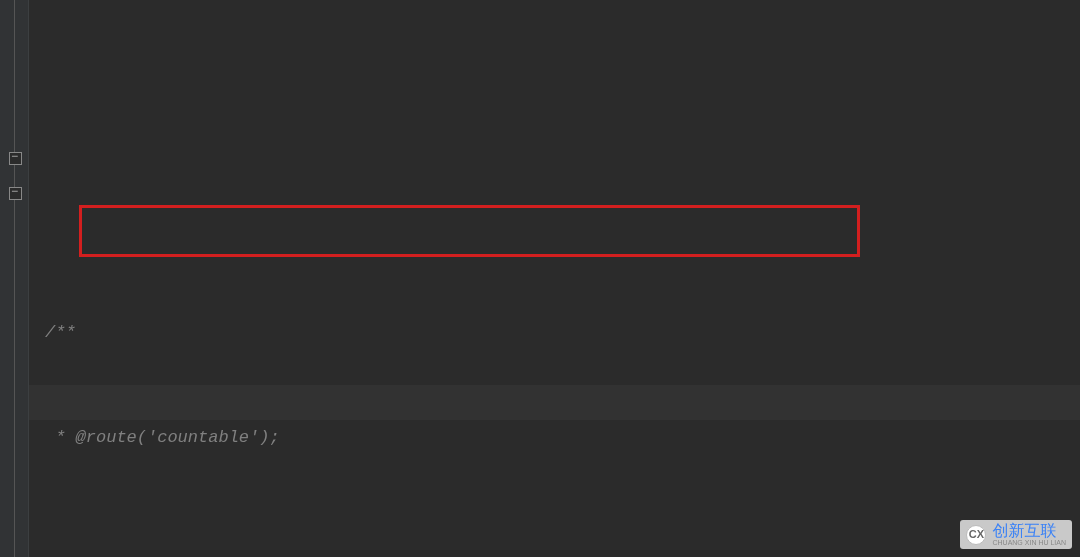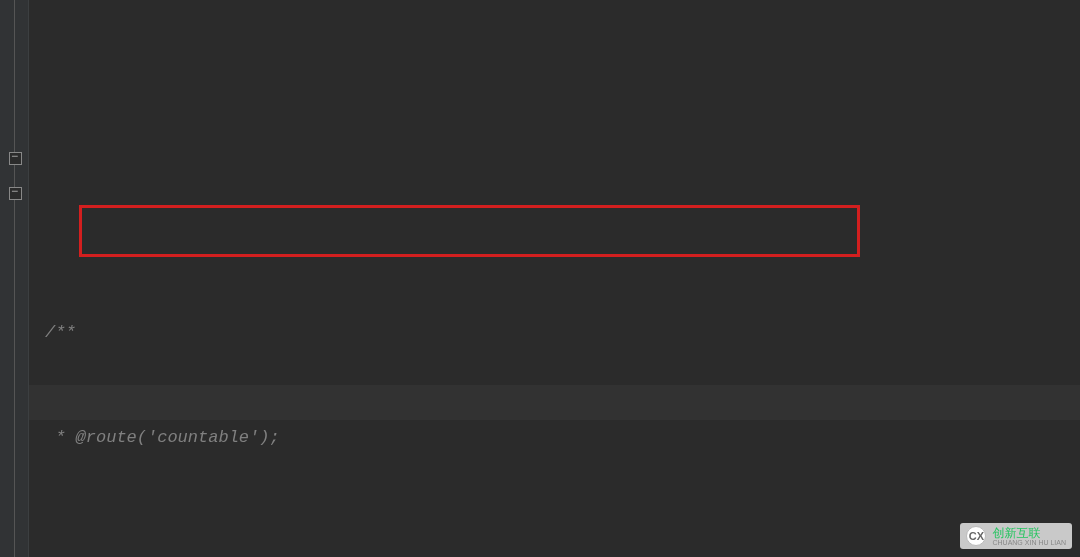--- a/index.html
+++ b/index.html
@@ -146,18 +146,18 @@
 
     
 
     
 
   </div>
 
   <div class="watermark">
     <div class="wm-icon">CX</div>
     <div>
-      <div style="font-size:12px;color:#22c55e">创新互联</div>
+      <div style="font-size:16px;color:#3b82f6">创新互联</div>
       <div style="font-size:7px;color:#888">CHUANG XIN HU LIAN</div>
     </div>
   </div>
 
 </div>
 
 </body></html>

